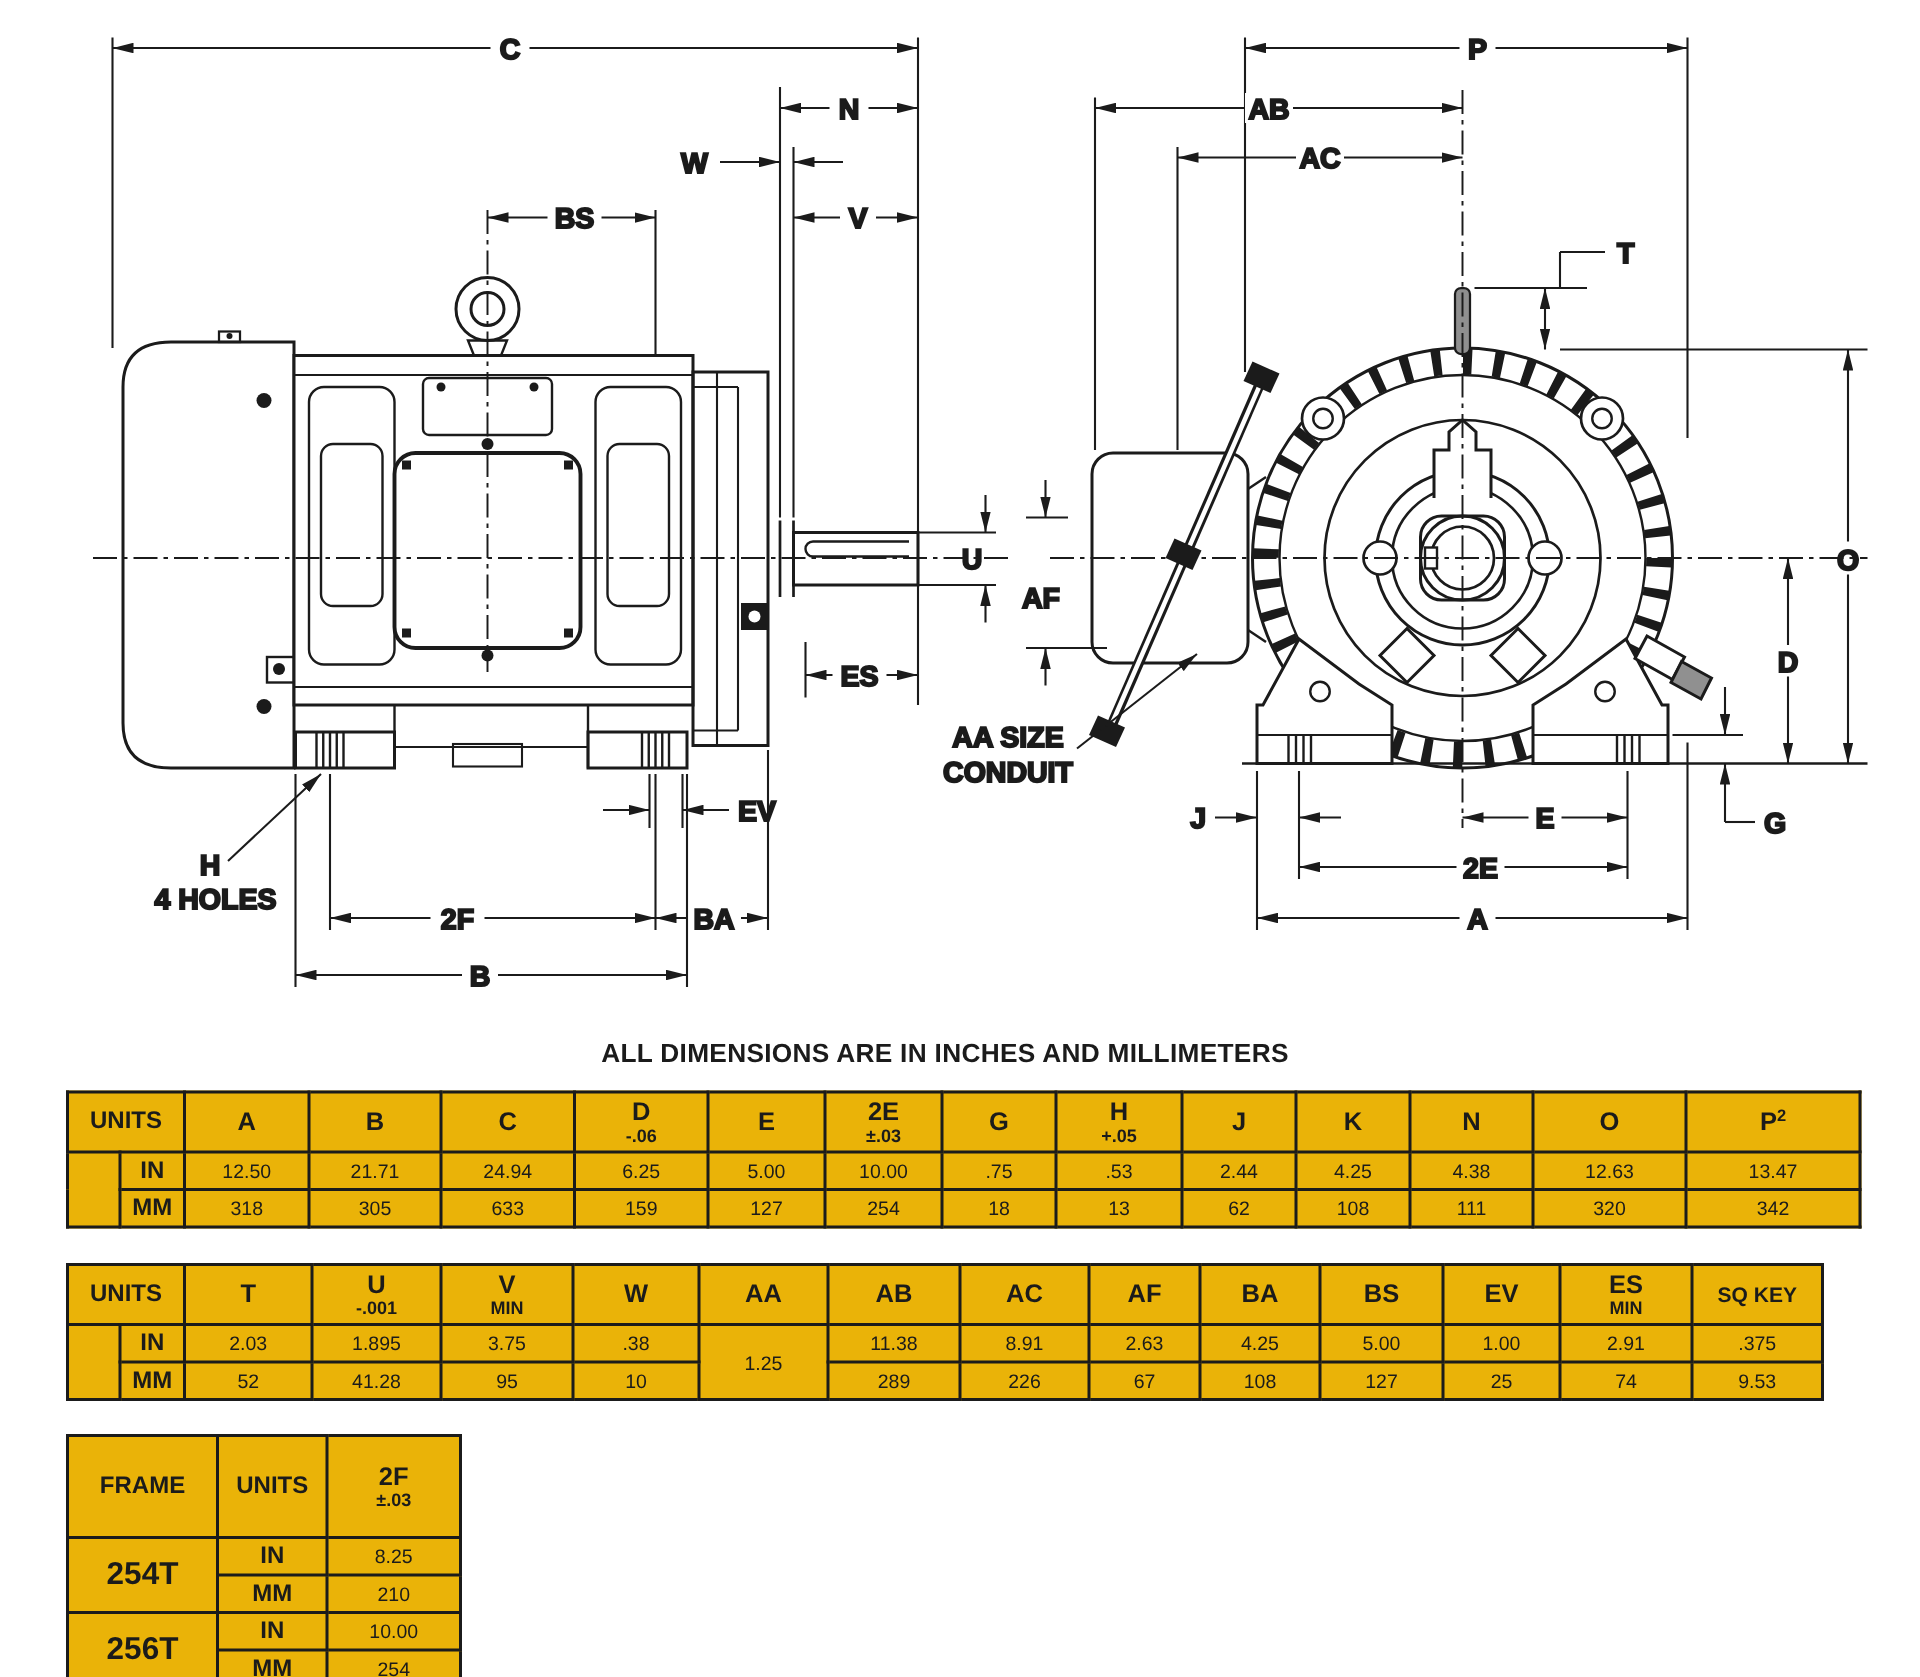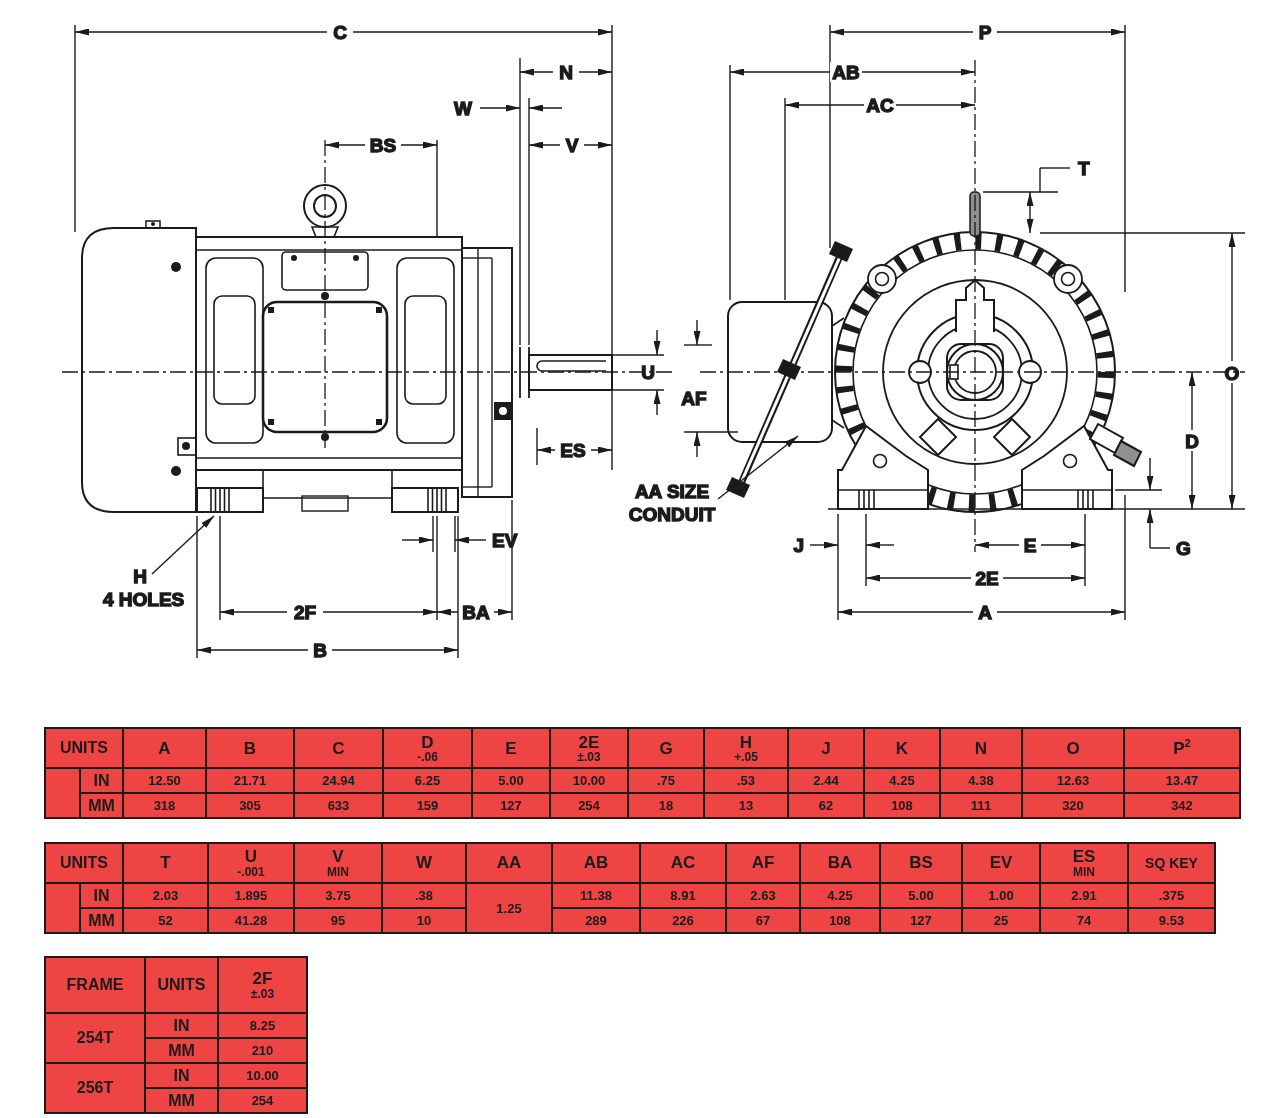--- a/index.html
+++ b/index.html
@@ -7,38 +7,38 @@
         font-family:"Liberation Sans", sans-serif;color:#1b1b1b;}
   svg text{font-family:"Liberation Sans", sans-serif;}
   .dl{font-size:19px;font-weight:bold;fill:#1b1b1b;}
   .mid{text-anchor:middle;}
   .st{text-anchor:start;}
   .en{text-anchor:end;}
 
   #title{position:absolute;top:692px;left:0;width:1260px;text-align:center;
          font-size:17.5px;font-weight:bold;letter-spacing:.2px;}
 
-  table.dim{border-collapse:collapse;table-layout:fixed;position:absolute;background:#ef4444;}
+  table.dim{border-collapse:collapse;table-layout:fixed;position:absolute;background:#eab308;}
   table.dim th,table.dim td{border:2px solid #1b1b1b;text-align:center;vertical-align:middle;
          padding:0;overflow:hidden;}
   table.dim tr.hdr{height:40px;}
   table.dim tr.val{height:25px;}
   .hw{display:flex;flex-direction:column;align-items:center;justify-content:center;line-height:1.05;}
   .hm{font-size:17px;font-weight:bold;}
   .hm sup{font-size:11px;}
   .hs{font-size:12px;font-weight:bold;}
   .unitsc{font-size:16px;font-weight:bold;}
   .rowlab{font-size:16px;font-weight:bold;border-radius:12px;}
-  td.v{font-size:13px;font-weight:bold;}
+  td.v{font-size:13px;font-weight:normal;}
   #t1{left:44px;top:727px;width:1195px;}
   #t2{left:44px;top:842px;width:1170px;}
   #t3{left:44px;top:956px;width:262px;}
   #t3 th,#t3 td{border-width:2px;}
-  #t3 tr.hdr{height:56px;}
-  #t3 .framec{font-size:16px;font-weight:bold;text-align:center;}
+  #t3 tr.hdr{height:68px;}
+  #t3 .framec{font-size:21px;font-weight:bold;text-align:center;}
 </style>
 </head>
 <body>
 
 <div id="page">
 
 <svg width="1280" height="690" viewBox="0 0 1280 690" style="position:absolute;top:0;left:0" fill="none" stroke="#1b1b1b" stroke-width="2">
   <defs>
     <marker id="arr" viewBox="0 0 14 7" refX="14" refY="3.5" markerWidth="14" markerHeight="7" markerUnits="userSpaceOnUse" orient="auto-start-reverse">
       <path d="M0,0 L14,3.5 L0,7 z" fill="#1b1b1b" stroke="none"></path>
@@ -339,20 +339,21 @@
   </g>
 
   <g stroke-width="1.3" stroke-dasharray="16 4 3 4">
     <line x1="62" y1="372" x2="672" y2="372"></line>
     <line x1="700" y1="372" x2="1245" y2="372"></line>
     <line x1="975" y1="60" x2="975" y2="552"></line>
     <line x1="325" y1="140" x2="325" y2="448"></line>
   </g>
 </svg>
 
+<div id="title">ALL DIMENSIONS ARE IN INCHES AND MILLIMETERS</div>
 
 <table class="dim" id="t1">
   <colgroup>
         <col style="width:35px">
         <col style="width:43px">
         <col style="width:83px">
         <col style="width:88px">
         <col style="width:89px">
         <col style="width:89px">
         <col style="width:78px">

